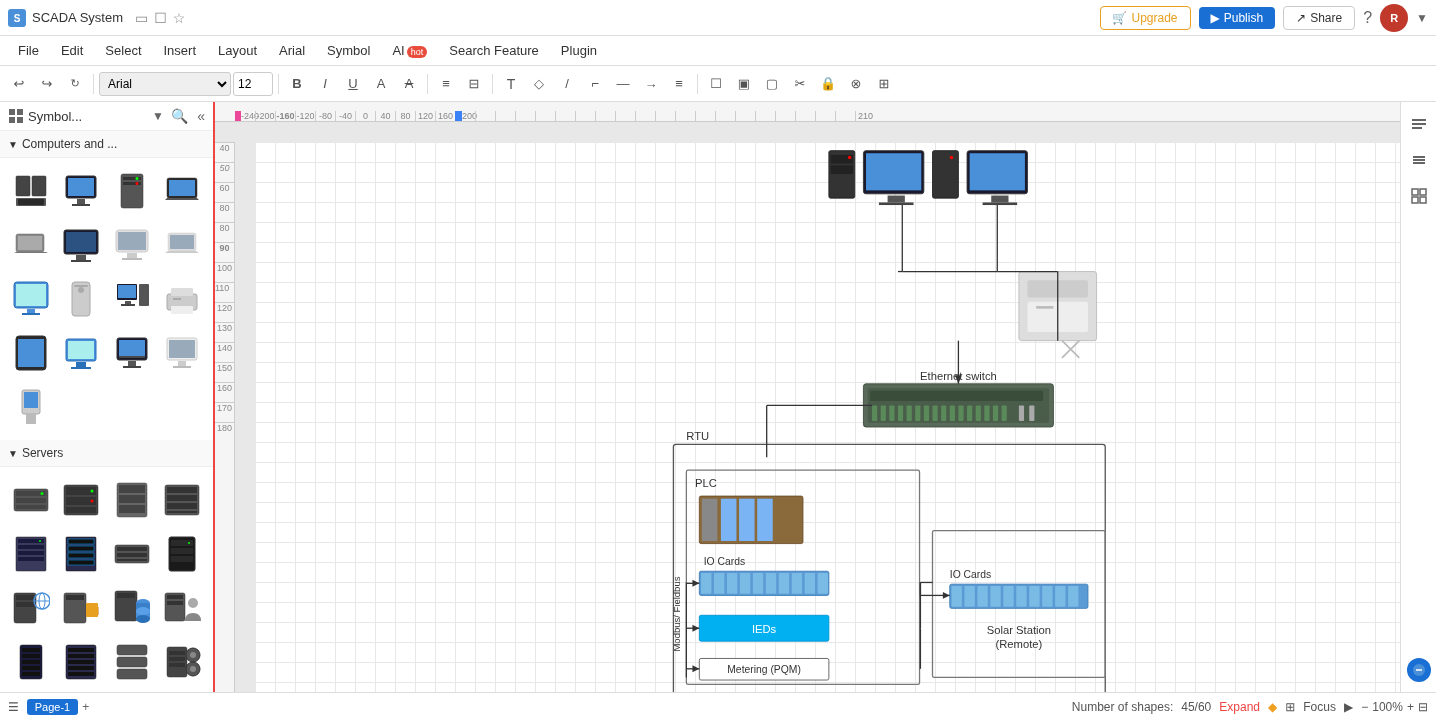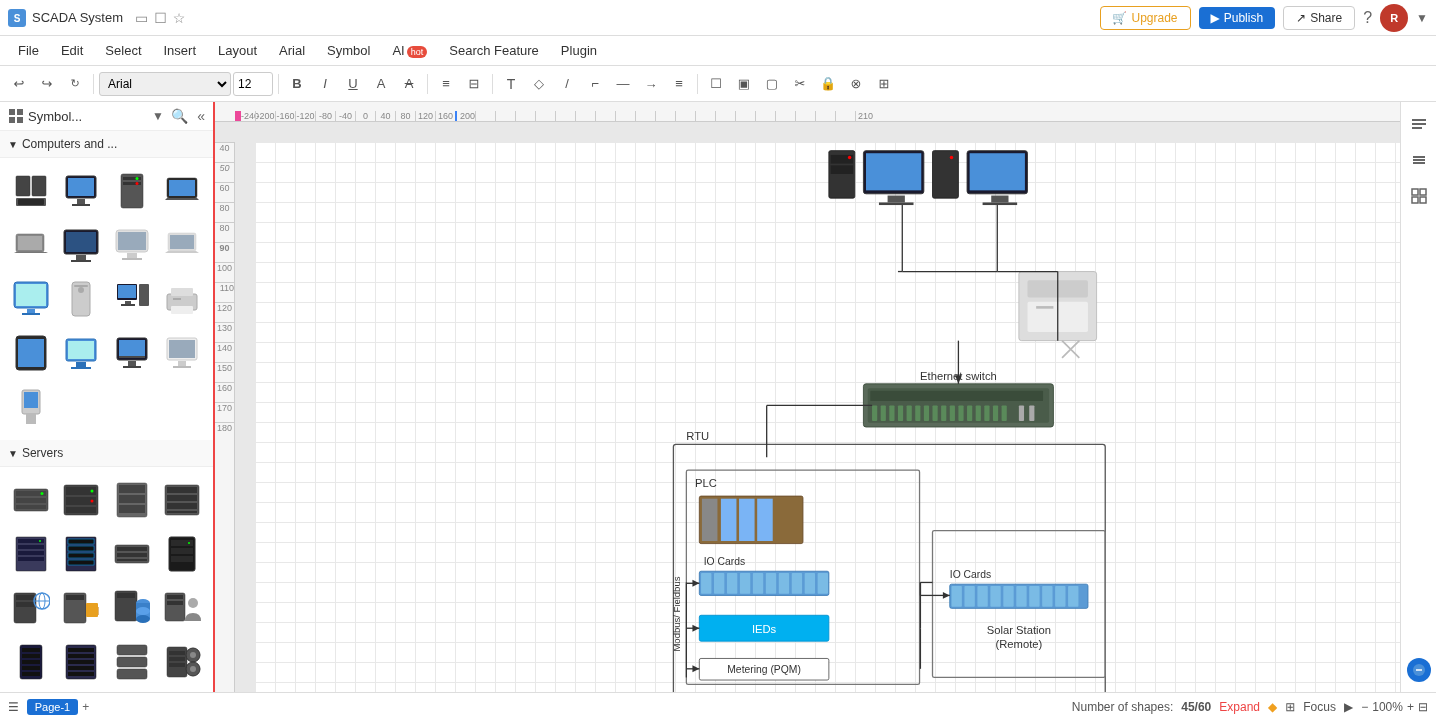--- a/index.html
+++ b/index.html
@@ -474,30 +474,30 @@
       </div>
     </div>
   </div>
 
   <div id="canvas-area">
 
     <div id="ruler-h" style="height:20px;background:#f5f5f5;border-bottom:1px solid #ccc;display:flex;align-items:flex-end;overflow:hidden;padding-left:20px;">
       <div style="display:flex;font-size:9px;color:#888;">
         <div style="width:20px;text-align:left;border-left:6px solid #ec4899;">-240</div>
         <div style="width:20px;text-align:center;border-left:1px solid #ccc;">-200</div>
-        <div style="width:20px;text-align:center;border-left:1px solid #ccc;">-160</div>
+        <div style="width:20px;text-align:center;border-left:1px solid #ccc;font-weight:bold;">-160</div>
         <div style="width:20px;text-align:center;border-left:1px solid #ccc;">-120</div>
         <div style="width:20px;text-align:center;border-left:1px solid #ccc;">-80</div>
         <div style="width:20px;text-align:center;border-left:1px solid #ccc;">-40</div>
         <div style="width:20px;text-align:center;border-left:1px solid #ccc;">0</div>
         <div style="width:20px;text-align:center;border-left:1px solid #ccc;">40</div>
         <div style="width:20px;text-align:center;border-left:1px solid #ccc;">80</div>
         <div style="width:20px;text-align:center;border-left:1px solid #ccc;">120</div>
         <div style="width:20px;text-align:center;border-left:1px solid #ccc;">160</div>
-        <div style="width:20px;text-align:right;border-left:2px solid #3b82f6;">200</div>
+        <div style="width:20px;text-align:right;border-left:7px solid #3b82f6;">200</div>
         <div style="width:20px;text-align:center;border-left:1px solid #ccc;"></div>
         <div style="width:20px;text-align:center;border-left:1px solid #ccc;"></div>
         <div style="width:20px;text-align:center;border-left:1px solid #ccc;"></div>
         <div style="width:20px;text-align:center;border-left:1px solid #ccc;"></div>
         <div style="width:20px;text-align:center;border-left:1px solid #ccc;"></div>
         <div style="width:20px;text-align:center;border-left:1px solid #ccc;"></div>
         <div style="width:20px;text-align:center;border-left:1px solid #ccc;"></div>
         <div style="width:20px;text-align:center;border-left:1px solid #ccc;"></div>
         <div style="width:20px;text-align:center;border-left:1px solid #ccc;"></div>
         <div style="width:20px;text-align:center;border-left:1px solid #ccc;"></div>
@@ -518,21 +518,21 @@
 
       <div id="ruler-v" style="width:20px;background:#f5f5f5;border-right:1px solid #ccc;flex-shrink:0;position:relative;overflow:hidden;">
         <div style="display:flex;flex-direction:column;font-size:9px;color:#888;">
           <div style="height:20px;text-align:center;border-top:1px solid #ccc;">40</div>
           <div style="height:20px;text-align:center;border-top:1px solid #ccc;font-style:italic;">50</div>
           <div style="height:20px;text-align:center;border-top:1px solid #ccc;">60</div>
           <div style="height:20px;text-align:center;border-top:1px solid #ccc;">80</div>
           <div style="height:20px;text-align:center;border-top:1px solid #ccc;">80</div>
           <div style="height:20px;text-align:center;border-top:1px solid #ccc;font-weight:bold;">90</div>
           <div style="height:20px;text-align:center;border-top:1px solid #ccc;">100</div>
-          <div style="height:20px;text-align:right;border-top:1px solid #ccc;">110</div>
+          <div style="height:20px;text-align:left;border-top:1px solid #ccc;">110</div>
           <div style="height:20px;text-align:center;border-top:1px solid #ccc;">120</div>
           <div style="height:20px;text-align:center;border-top:1px solid #ccc;">130</div>
           <div style="height:20px;text-align:center;border-top:1px solid #ccc;">140</div>
           <div style="height:20px;text-align:center;border-top:1px solid #ccc;">150</div>
           <div style="height:20px;text-align:center;border-top:1px solid #ccc;">160</div>
           <div style="height:20px;text-align:center;border-top:1px solid #ccc;">170</div>
           <div style="height:20px;text-align:center;border-top:1px solid #ccc;">180</div>
         </div>
       </div>
 
@@ -716,21 +716,21 @@
 </div>
 
 <div id="statusbar">
   <div style="cursor:pointer;">☰</div>
   <div style="display:flex;align-items:center;gap:4px;">
     <span class="page-tab">Page-1</span>
     <span class="add-page">+</span>
   </div>
   <div class="spacer"></div>
   <span>Number of shapes:</span>
-  <span style="font-weight:700;">45/60</span>
+  <span style="font-weight:400;">45/60</span>
   <span class="expand-link">Expand</span>
   <span class="diamond-icon">◆</span>
   <div class="statusbar-icons">
     <span style="cursor:pointer;">⊞</span>
     <span style="cursor:pointer;">Focus</span>
     <span style="cursor:pointer;">▶</span>
     <div class="zoom-control">
       <span style="cursor:pointer;">−</span>
       <span>100%</span>
       <span style="cursor:pointer;">+</span>

